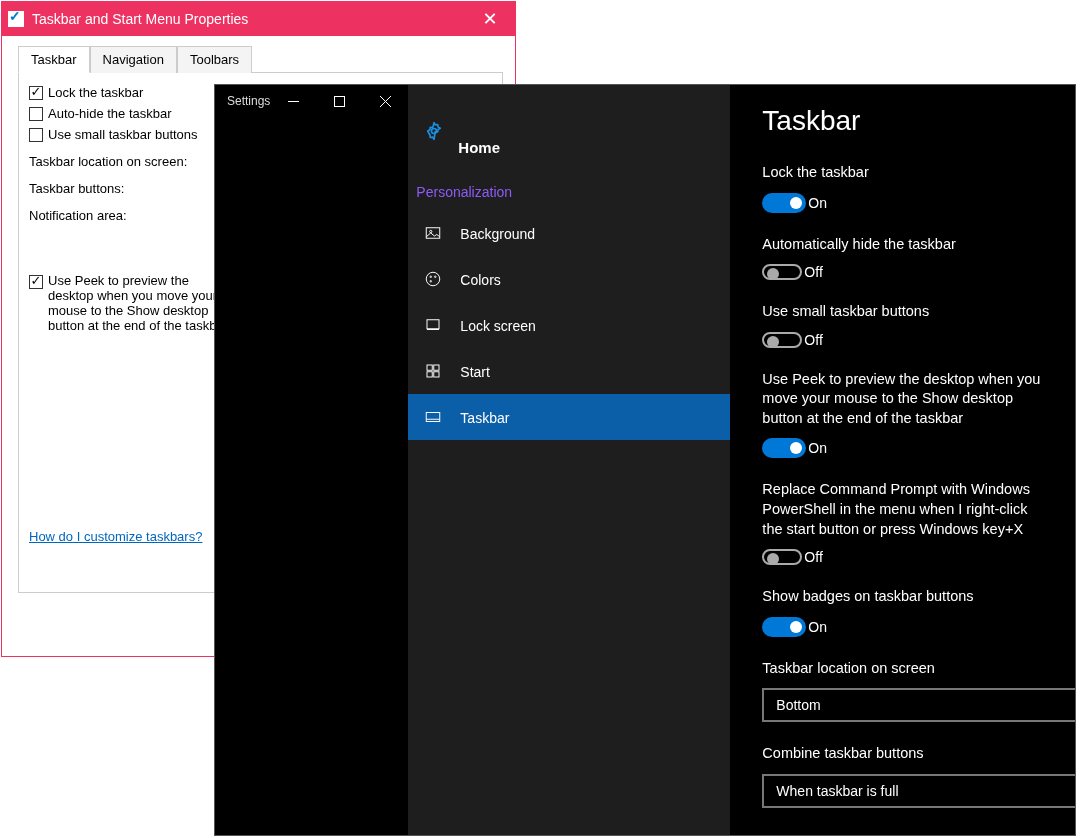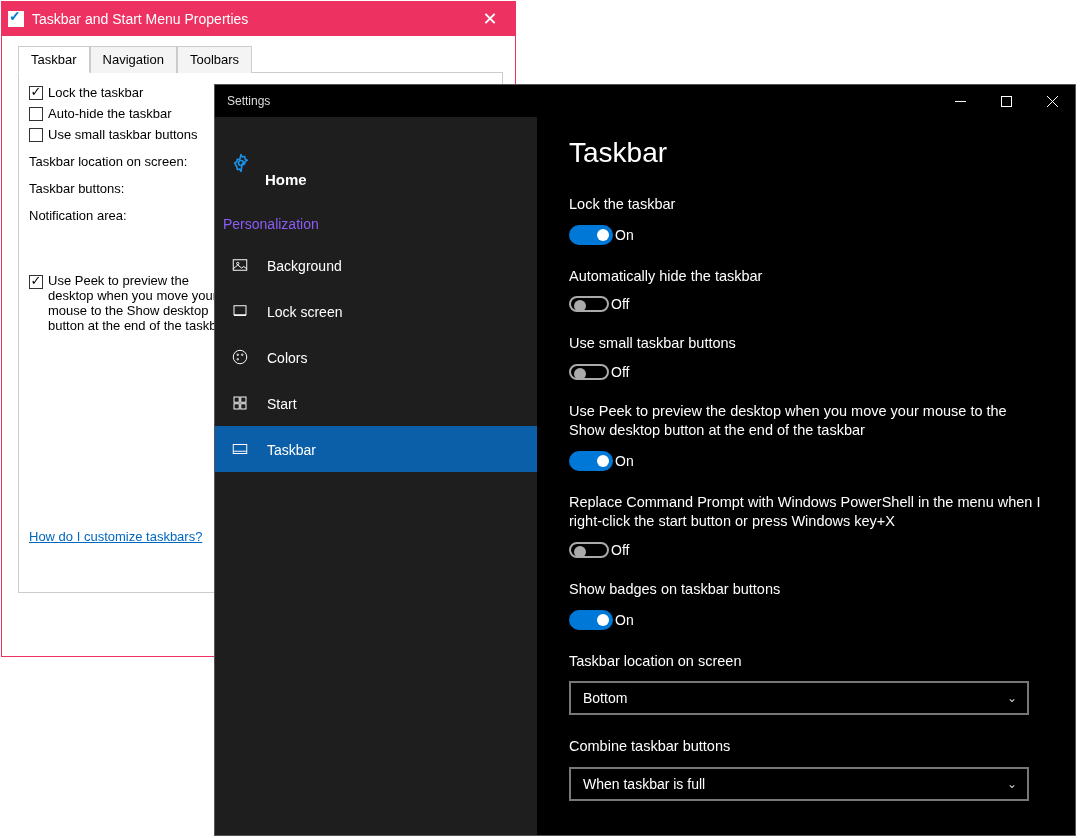--- a/index.html
+++ b/index.html
@@ -116,21 +116,21 @@
   
   .settings {
     position: absolute;
     top: 84px; left: 214px;
     width: 862px;
     height: 752px;
     background: #000;
     border: 1px solid #555;
     color: #fff;
     display: flex;
-    flex-direction: column;
+    flex-direction: row;
   }
   .settings-titlebar {
     height: 32px;
     display: flex;
     align-items: center;
     padding-left: 12px;
     font-size: 12px;
     color: #ddd;
   }
   .settings-title { flex: 1; }
@@ -306,36 +306,36 @@
               <rect x="3" y="5" width="18" height="14"></rect>
               <circle cx="9" cy="10" r="1.5"></circle>
               <path d="M3 17l6-5 5 4 3-2 4 3"></path>
             </svg>
           </span>
         <span class="nlabel">Background</span>
       </div>
       <div class="navitem">
         <span class="nicon">
             <svg class="nicon-svg" viewBox="0 0 24 24">
-              <rect x="4" y="5" width="16" height="12"></rect>
-              <line x1="4" y1="18" x2="20" y2="18"></line>
-            </svg>
-          </span>
-        <span class="nlabel">Lock screen</span>
-      </div>
-      <div class="navitem">
-        <span class="nicon">
-            <svg class="nicon-svg" viewBox="0 0 24 24">
               <circle cx="12" cy="12" r="9"></circle>
               <circle cx="9" cy="9" r="1"></circle>
               <circle cx="15" cy="9" r="1"></circle>
               <circle cx="9" cy="15" r="1"></circle>
             </svg>
           </span>
         <span class="nlabel">Colors</span>
+      </div>
+      <div class="navitem">
+        <span class="nicon">
+            <svg class="nicon-svg" viewBox="0 0 24 24">
+              <rect x="4" y="5" width="16" height="12"></rect>
+              <line x1="4" y1="18" x2="20" y2="18"></line>
+            </svg>
+          </span>
+        <span class="nlabel">Lock screen</span>
       </div>
       <div class="navitem">
         <span class="nicon">
             <svg class="nicon-svg" viewBox="0 0 24 24">
               <rect x="4" y="4" width="7" height="7"></rect>
               <rect x="13" y="4" width="7" height="7"></rect>
               <rect x="4" y="13" width="7" height="7"></rect>
               <rect x="13" y="13" width="7" height="7"></rect>
             </svg>
           </span>

